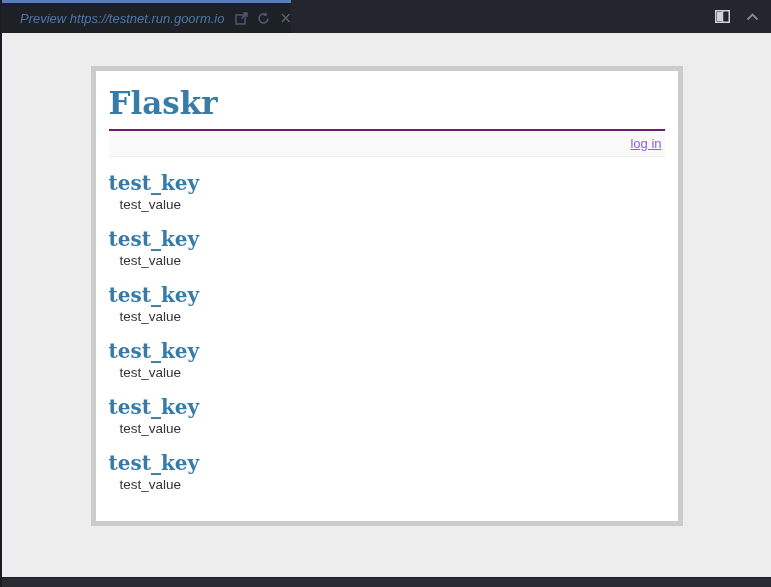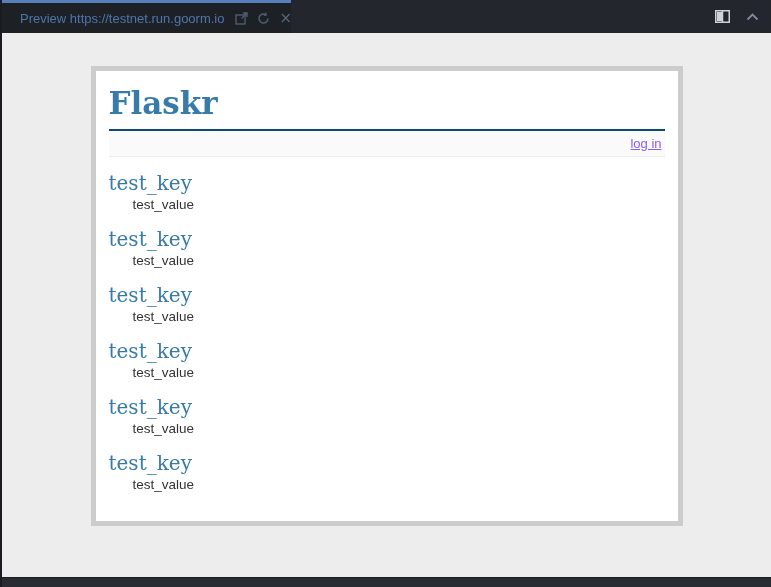--- a/index.html
+++ b/index.html
@@ -21,20 +21,21 @@
     display: flex; align-items: stretch;
   }
   .tab {
     background: #1d2126;
     border-top: 3px solid #5580bb;
     display: flex; align-items: center;
     gap: 9px;
     padding: 0 12px 0 18px;
     width: 289px;
     cursor: pointer;
+    font-style: italic;
   }
   .tab-label {
     color: #4d76ab;
     font-size: 13px;
     white-space: nowrap;
     margin-right: 2px;
   }
   .tab-icon { display: flex; align-items: center; justify-content: center; width: 15px; height: 15px; cursor: pointer; }
   .tab-icon svg { display: block; }
   .tab-close {
@@ -62,21 +63,21 @@
     padding: 13px;
   }
   .page-title {
     font-family: "DejaVu Serif", serif;
     font-weight: bold;
     font-size: 31px;
     line-height: 1.15;
     color: #377ba8;
     margin-top: 2px;
     padding-bottom: 7px;
-    border-bottom: 2px solid #0c4a6e;
+    border-bottom: 2px solid #701a75;
   }
   .metanav {
     background: #fafafa;
     border-bottom: 1px solid #eeeeee;
     text-align: right;
     font-size: 13px;
     padding: 5px 3px;
     height: 26px;
   }
   .metanav a {
@@ -84,28 +85,28 @@
     text-decoration: underline;
     cursor: pointer;
   }
   .entries {
     list-style: none;
     margin-top: 15px;
   }
   .entry { margin-bottom: 14px; }
   .entry-key {
     font-family: "DejaVu Serif", serif;
-    font-weight: normal;
+    font-weight: bold;
     font-size: 20px;
     line-height: 23px;
     color: #377ba8;
   }
   .entry-value {
     display: block;
-    margin-left: 24px;
+    margin-left: 11px;
     font-size: 13.5px;
     line-height: 19px;
     color: #333333;
   }
 
   
   .bottombar {
     flex: 0 0 10px;
     background: #282c32;
     border-top: 1px solid #1b1e23;

